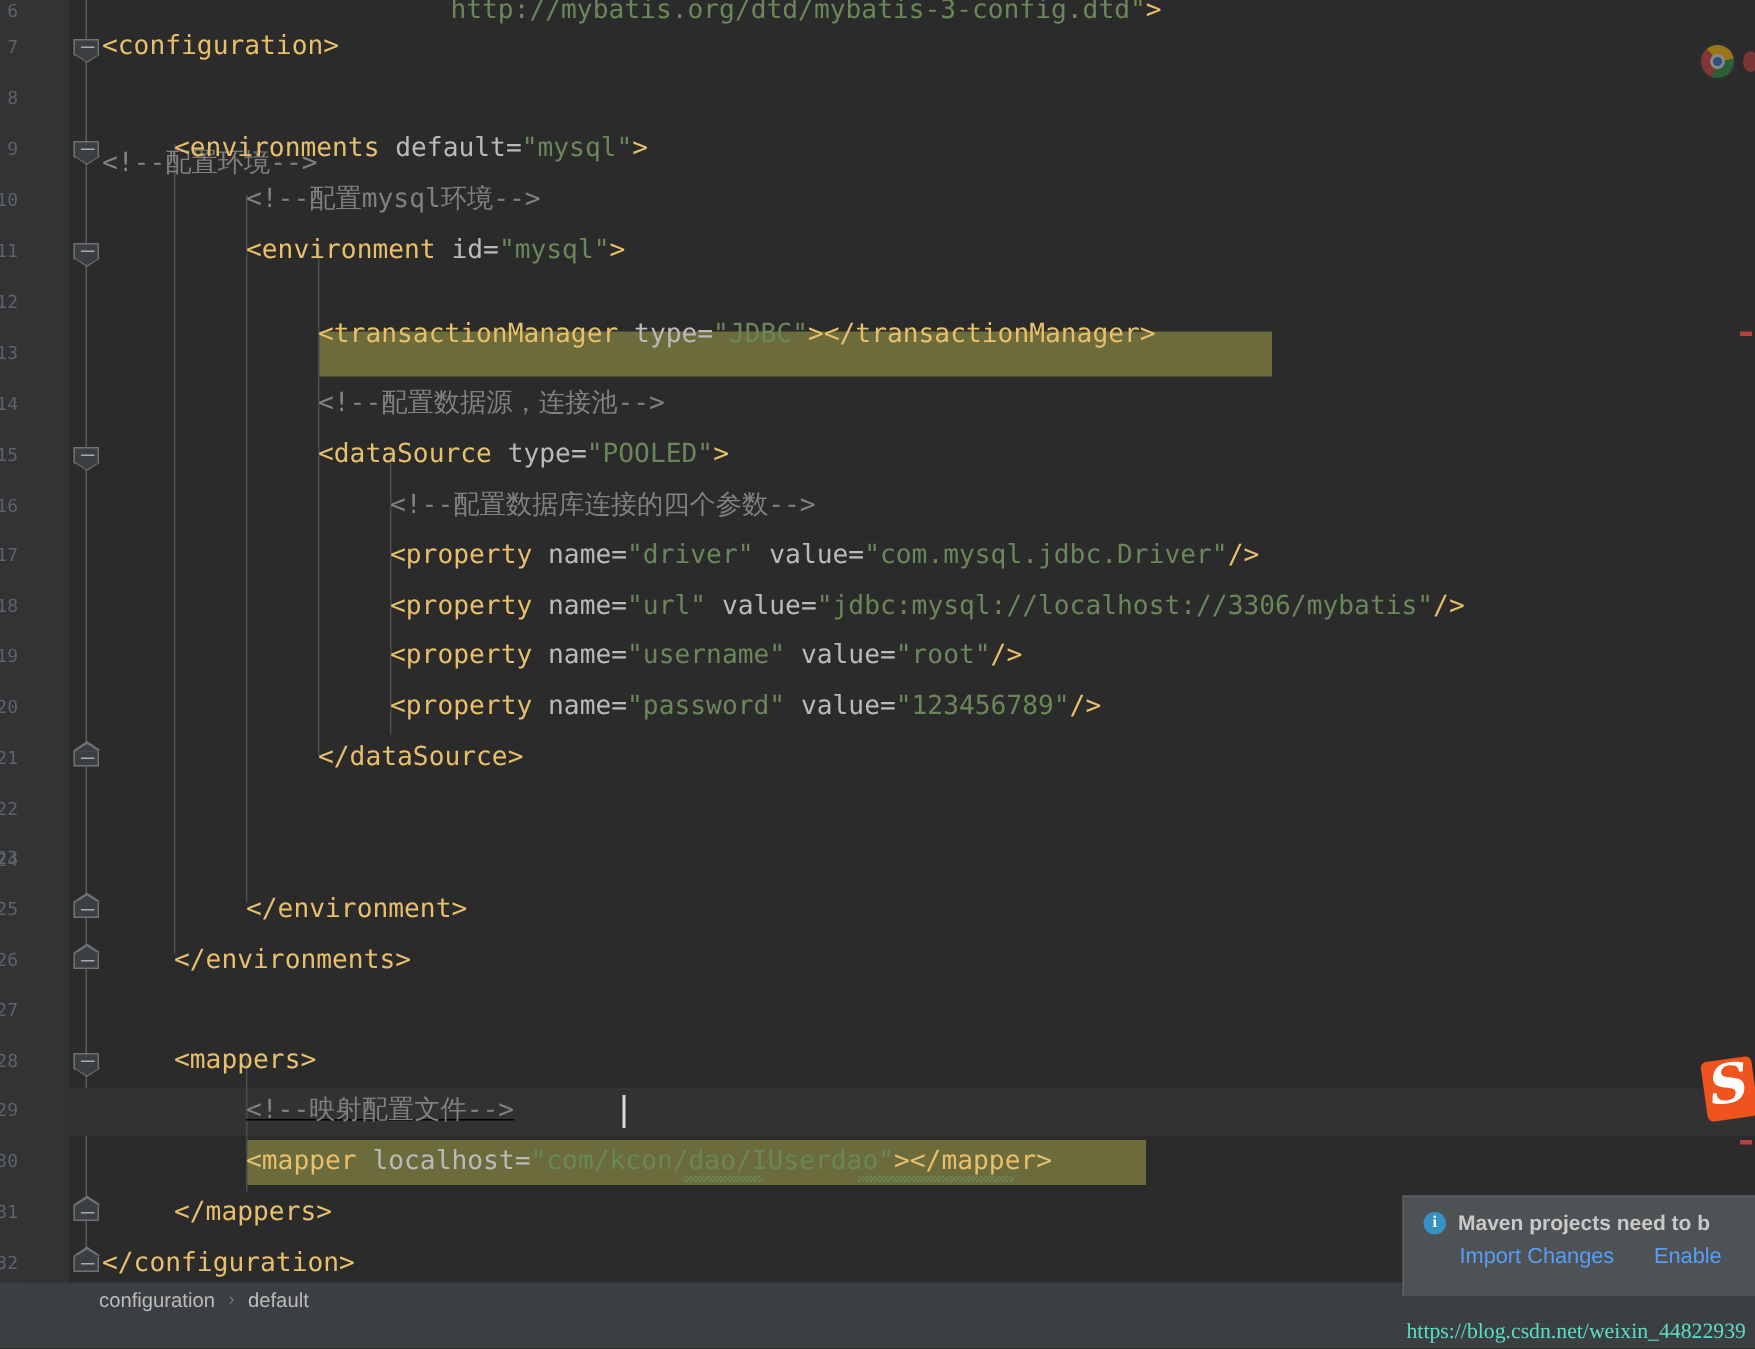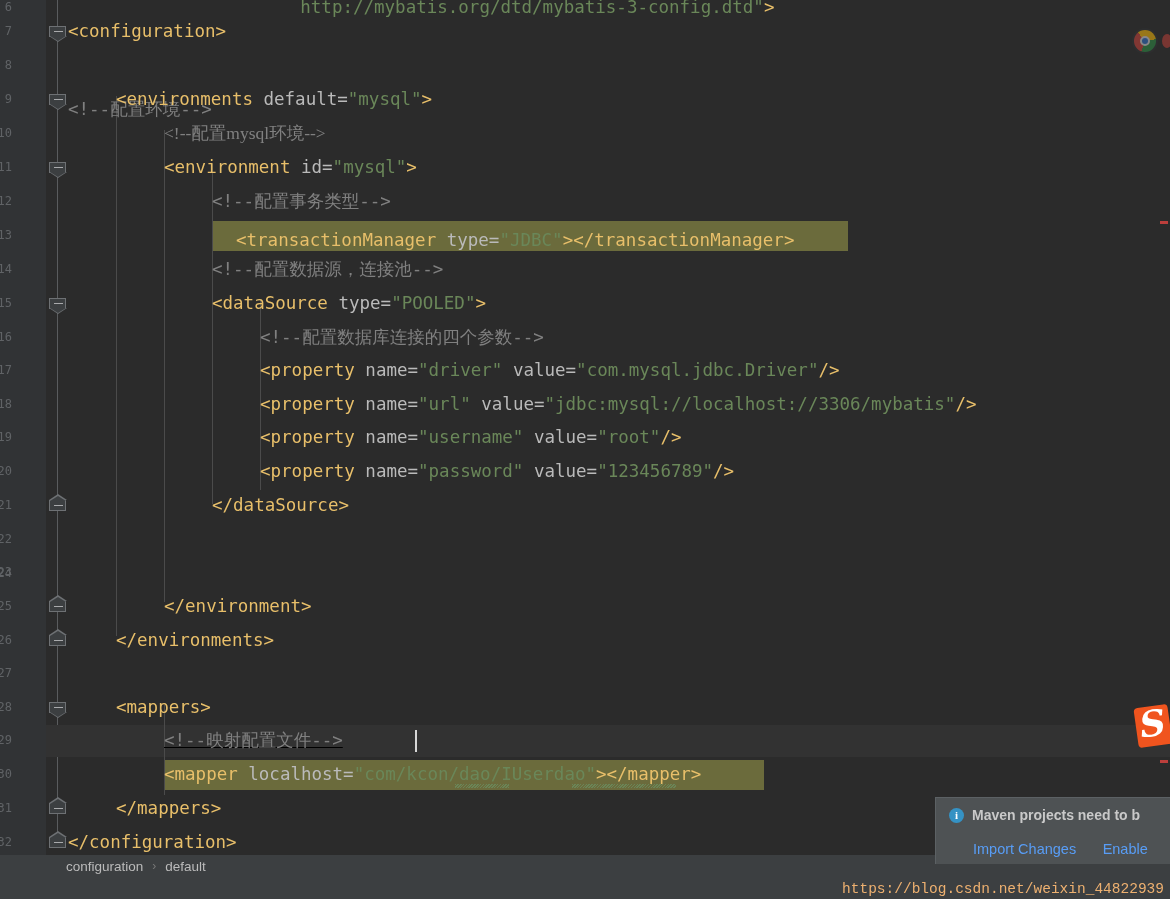--- a/index.html
+++ b/index.html
@@ -201,23 +201,23 @@
     position: absolute;
     left: 0; bottom: 0;
     width: 1170px; height: 22px;
     background: #3c3f41;
   }
 
   
   .watermark {
     position: absolute;
     right: 6px; bottom: 2px;
-    font-family: Liberation Mono, monospace;
+    font-family: Liberation Serif, serif;
     font-size: 14.5px;
-    color: #fdba74;
+    color: #5eead4;
     opacity: 0.92;
     letter-spacing: 0px;
   }
 
   
   .maven-balloon {
     position: absolute;
     right: 0; top: 797px;
     width: 235px; height: 67px;
     background: #4e5254;
@@ -245,21 +245,21 @@
     font-family: "Liberation Serif", serif;
     flex: 0 0 auto;
   }
   .maven-text {
     color: #c9c9c9;
     font-size: 14px;
     font-weight: bold;
     white-space: nowrap;
   }
   .maven-links {
-    margin-top: 17px;
+    margin-top: 6px;
     padding-left: 24px;
     white-space: nowrap;
   }
   .maven-link {
     color: #589df6;
     font-size: 14.5px;
     margin-right: 22px;
     cursor: pointer;
   }
 
@@ -417,24 +417,23 @@
         <div class="indent-guide" style="left: 212px; top: 164px; height: 340px;"></div>
         <div class="indent-guide" style="left: 260px; top: 300px; height: 190px;"></div>
         <div class="indent-guide" style="left: 164px; top: 705px; height: 90px;"></div>
       </div>
 
     <div class="code" id="codelines">
         <div class="line" style="top: -9px; left: 148px;"><span class="val">        http://mybatis.org/dtd/mybatis-3-config.dtd"</span><span class="tag">&gt;</span></div>
         <div class="line" style="top: 15px; left: 0px;"><span class="tag">&lt;configuration&gt;</span></div>
         <div class="line" style="top: 49px; left: 0px; margin-top: 44px;"><span class="cmt">&lt;!--配置环境--&gt;</span></div>
         <div class="line" style="top: 83px; left: 48px;"><span class="tag">&lt;environments</span><span class="attr"> default=</span><span class="val">"mysql"</span><span class="tag">&gt;</span></div>
-        <div class="line" style="top: 117px; left: 96px; font-family: Liberation Serif, serif;"><span class="cmt">&lt;!--配置mysql环境--&gt;</span></div>
+        <div class="line" style="top: 117px; left: 96px;"><span class="cmt">&lt;!--配置mysql环境--&gt;</span></div>
         <div class="line" style="top: 151px; left: 96px;"><span class="tag">&lt;environment</span><span class="attr"> id=</span><span class="val">"mysql"</span><span class="tag">&gt;</span></div>
-        <div class="line" style="top: 185px; left: 144px;"><span class="cmt">&lt;!--配置事务类型--&gt;</span></div>
-        <div class="line" style="top: 224px; left: 144px; padding-left: 24px;"><span class="tag">&lt;transactionManager</span><span class="attr"> type=</span><span class="val">"JDBC"</span><span class="tag">&gt;&lt;/transactionManager&gt;</span></div>
+        <div class="line" style="top: 207px; left: 144px;"><span class="tag">&lt;transactionManager</span><span class="attr"> type=</span><span class="val">"JDBC"</span><span class="tag">&gt;&lt;/transactionManager&gt;</span></div>
         <div class="line" style="top: 253px; left: 144px;"><span class="cmt">&lt;!--配置数据源，连接池--&gt;</span></div>
         <div class="line" style="top: 287px; left: 144px;"><span class="tag">&lt;dataSource</span><span class="attr"> type=</span><span class="val">"POOLED"</span><span class="tag">&gt;</span></div>
         <div class="line" style="top: 321px; left: 192px;"><span class="cmt">&lt;!--配置数据库连接的四个参数--&gt;</span></div>
         <div class="line" style="top: 354px; left: 192px;"><span class="tag">&lt;property</span><span class="attr"> name=</span><span class="val">"driver"</span><span class="attr"> value=</span><span class="val">"com.mysql.jdbc.Driver"</span><span class="tag">/&gt;</span></div>
         <div class="line" style="top: 388px; left: 192px;"><span class="tag">&lt;property</span><span class="attr"> name=</span><span class="val">"url"</span><span class="attr"> value=</span><span class="val">"jdbc:mysql://localhost://3306/mybatis"</span><span class="tag">/&gt;</span></div>
         <div class="line" style="top: 421px; left: 192px;"><span class="tag">&lt;property</span><span class="attr"> name=</span><span class="val">"username"</span><span class="attr"> value=</span><span class="val">"root"</span><span class="tag">/&gt;</span></div>
         <div class="line" style="top: 455px; left: 192px;"><span class="tag">&lt;property</span><span class="attr"> name=</span><span class="val">"password"</span><span class="attr"> value=</span><span class="val">"123456789"</span><span class="tag">/&gt;</span></div>
         <div class="line" style="top: 489px; left: 144px;"><span class="tag">&lt;/dataSource&gt;</span></div>
         <div class="line" style="top: 523px; left: 0px;"></div>
         <div class="line" style="top: 556px; left: 0px;"></div>

